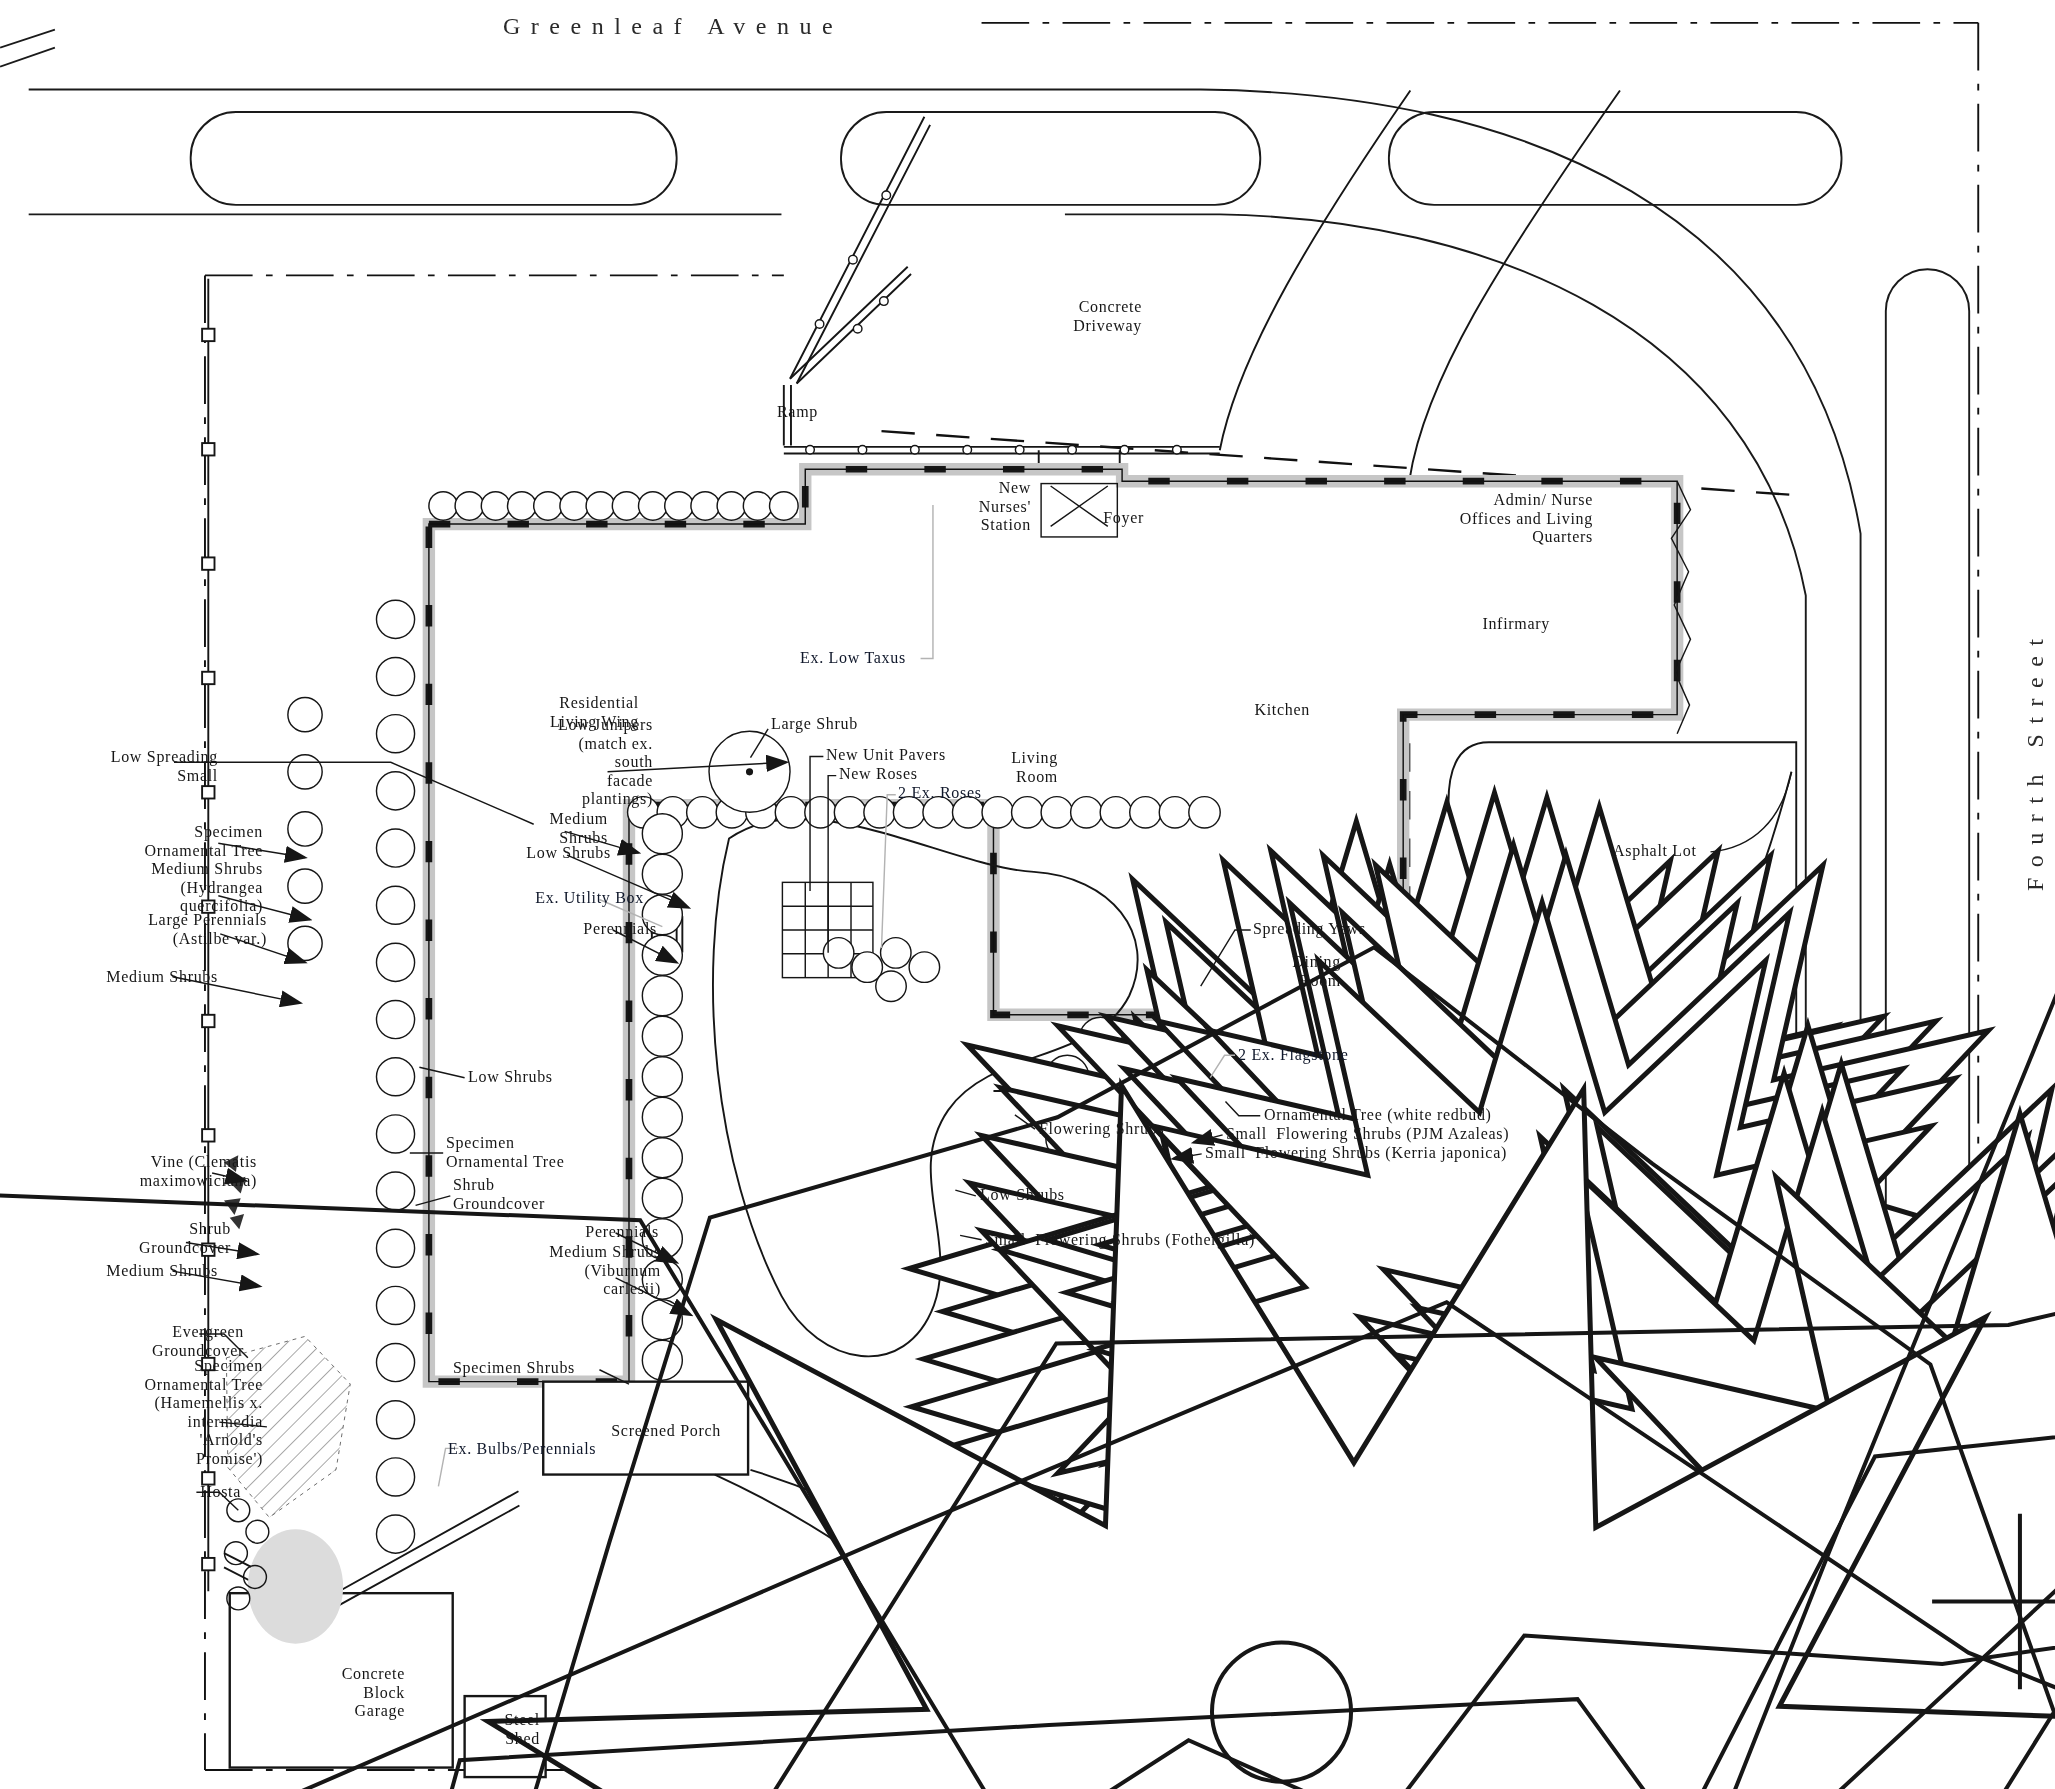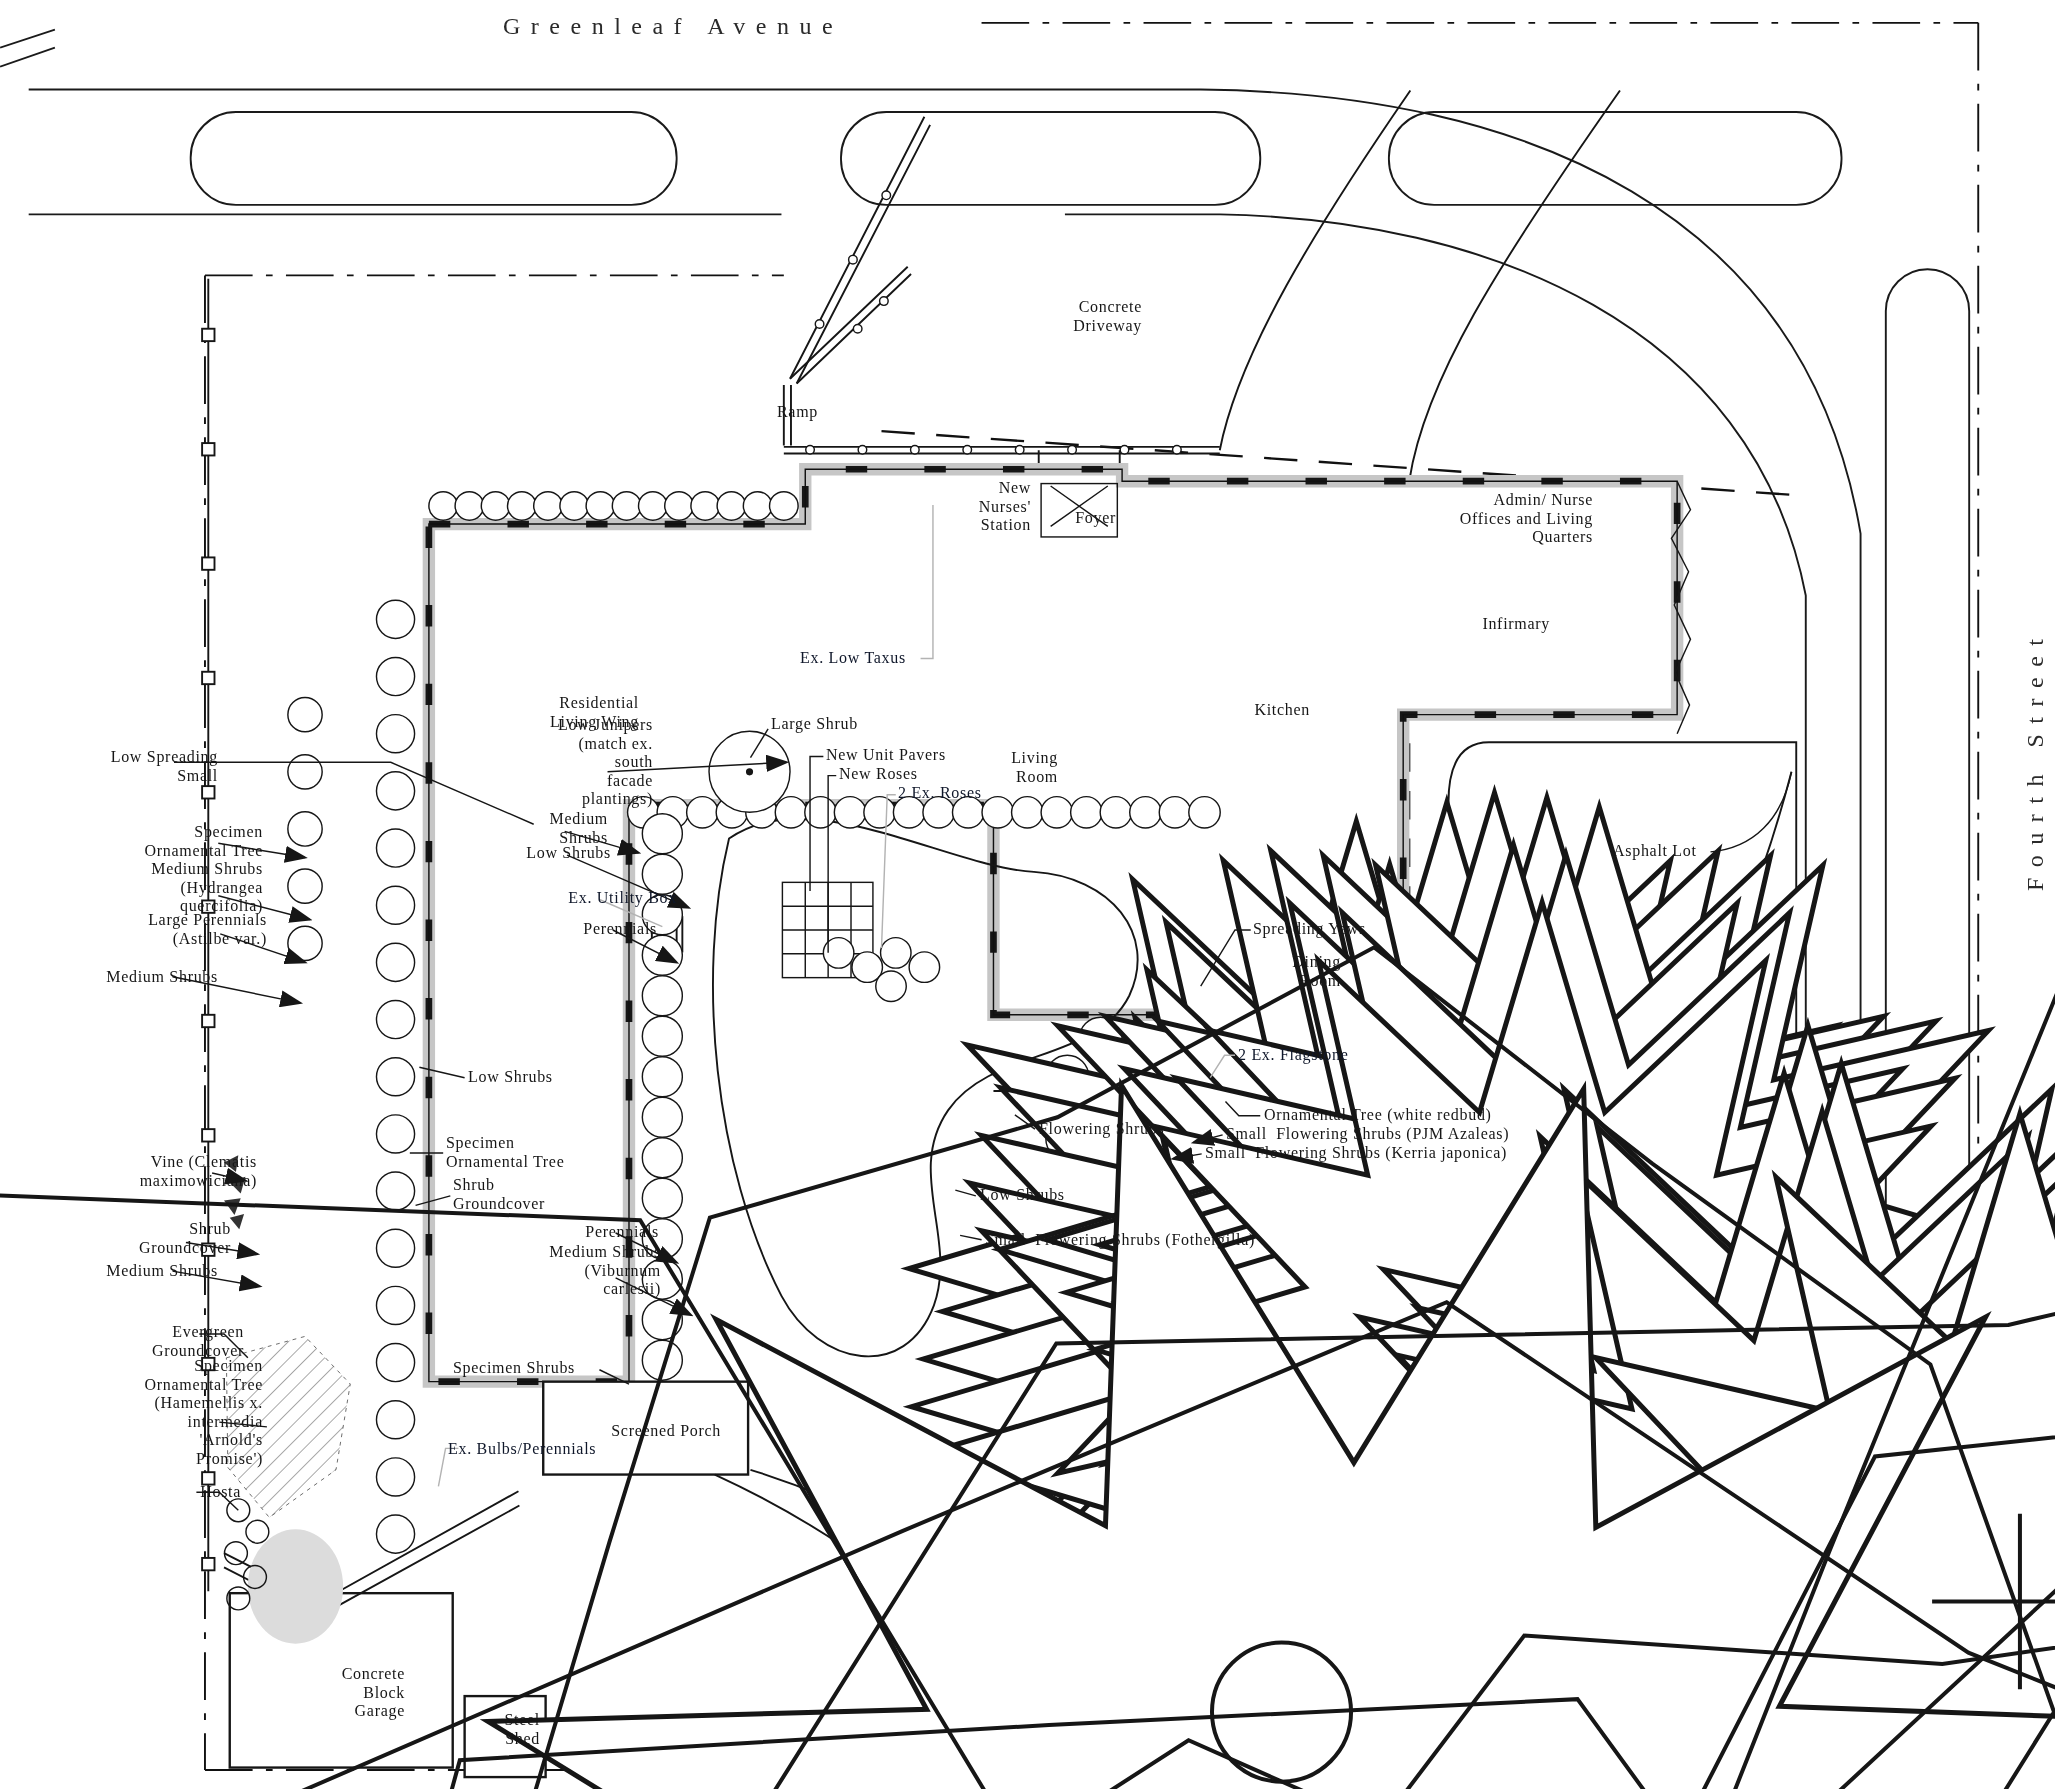--- a/index.html
+++ b/index.html
@@ -381,37 +381,37 @@
 <div class="lbl" style="left:1613px;top:842px">Asphalt Lot</div>
 <div class="lbl c" style="left:262px;top:1665px;width:143px">Concrete
 Block
 Garage</div>
 <div class="lbl c" style="left:469px;top:1711px;width:71px">Steel
 Shed</div>
 
 <div class="lbl c" style="left:926px;top:479px;width:105px">New
 Nurses'
 Station</div>
-<div class="lbl c" style="left:1040px;top:509px;width:76px">Foyer</div>
+<div class="lbl c" style="left:1068px;top:509px;width:76px">Foyer</div>
 <div class="lbl c" style="left:1383px;top:491px;width:210px">Admin/ Nurse
 Offices and Living
 Quarters</div>
 <div class="lbl c" style="left:1407px;top:615px;width:143px">Infirmary</div>
 <div class="lbl c" style="left:1215px;top:701px;width:95px">Kitchen</div>
 <div class="lbl c" style="left:963px;top:749px;width:95px">Living
 Room</div>
 <div class="lbl c" style="left:1246px;top:953px;width:95px">Dining
 Room</div>
 <div class="lbl c" style="left:491px;top:694px;width:148px">Residential
 Living Wing</div>
 <div class="lbl c" style="left:569px;top:1422px;width:152px">Screened Porch</div>
 
 <div class="lbl gray" style="left:800px;top:649px">Ex. Low Taxus</div>
 <div class="lbl gray" style="left:898px;top:784px">2 Ex. Roses</div>
-<div class="lbl gray r" style="right:1426px;top:889px">Ex. Utility Box</div>
+<div class="lbl gray r" style="right:1459px;top:889px">Ex. Utility Box</div>
 <div class="lbl gray" style="left:1238px;top:1046px">2 Ex. Flagstone</div>
 <div class="lbl gray" style="left:448px;top:1440px">Ex. Bulbs/Perennials</div>
 
 <div class="lbl r" style="right:1885px;top:748px">Low Spreading
 Small</div>
 <div class="lbl r" style="right:1840px;top:823px">Specimen
 Ornamental Tree</div>
 <div class="lbl r" style="right:1840px;top:860px">Medium Shrubs
 (Hydrangea
 quercifolia)</div>

